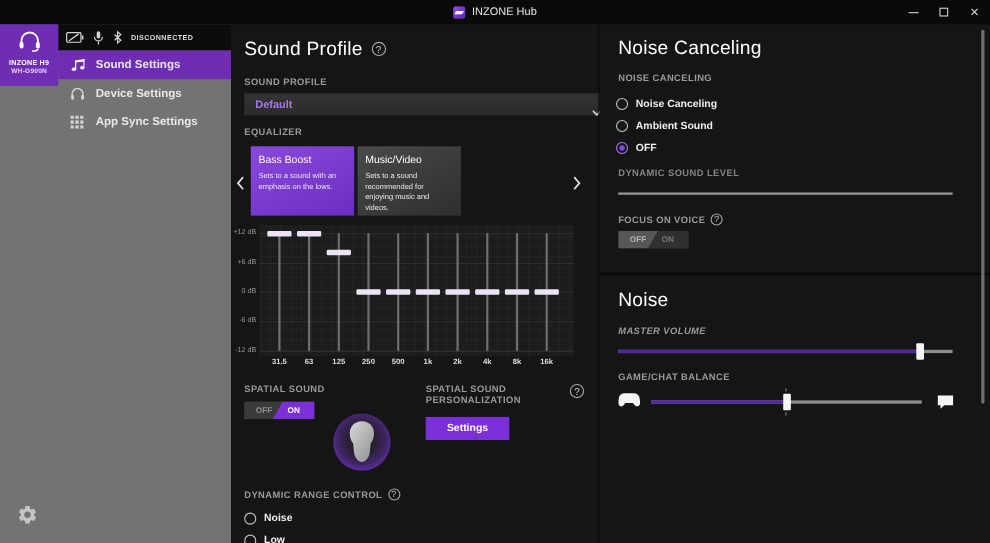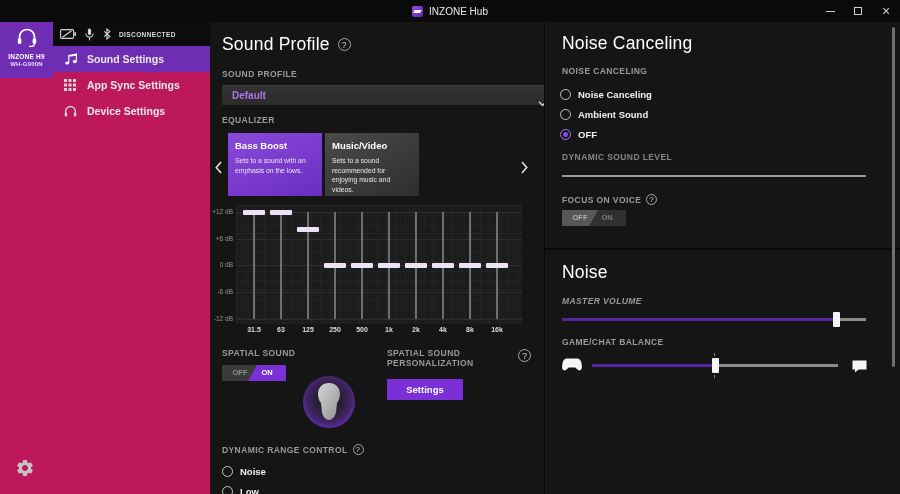--- a/index.html
+++ b/index.html
@@ -11,21 +11,21 @@
   .title-wrap { position:absolute; left:50%; top:0; transform:translateX(-50%); height:22px; display:flex; align-items:center; gap:6px; font-size:10px; color:#e8e8e8; }
   .app-icon { width:11px; height:11px; border-radius:2px; background:linear-gradient(135deg,#9a4fe8,#5a22a8); position:relative; }
   .app-icon::after { content:""; position:absolute; left:2px; top:4px; width:7px; height:2.5px; background:#fff; transform:skewX(-30deg); }
   .win-controls { position:absolute; right:0; top:0; height:22px; display:flex; }
   .win-btn { width:28px; height:22px; display:flex; align-items:center; justify-content:center; color:#cfcfcf; }
   .glyph-min { width:9px; height:1px; background:#cfcfcf; display:block; }
   .glyph-max { width:8px; height:8px; border:1px solid #cfcfcf; display:block; }
   .glyph-close::before { content:"×"; font-size:14px; line-height:14px; color:#cfcfcf; }
 
   
-  .sidebar { position:absolute; left:0; top:22px; width:210px; height:472px; background:#be185d; }
+  .sidebar { position:absolute; left:0; top:22px; width:210px; height:472px; background:#737373; }
   .device-tile { position:absolute; left:0; top:0; width:53px; height:56px; background:var(--accent,#6e2db2); text-align:center; padding-top:6px; }
   .dev-name { font-size:6.5px; font-weight:700; color:#fff; margin-top:2px; letter-spacing:.2px; }
   .dev-model { font-size:6px; font-weight:700; color:#ead9ff; margin-top:1px; letter-spacing:.2px; }
   .status-strip { position:absolute; left:53px; top:0; width:157px; height:24px; background:#0c0c0c; display:flex; align-items:center; padding-left:7px; gap:8px; }
   .status-icons { display:flex; align-items:center; gap:9px; }
   .status-text { font-size:6.5px; font-weight:700; letter-spacing:.4px; color:#dcdcdc; }
   .nav { position:absolute; left:53px; top:24px; width:157px; }
   .nav-item { height:26px; display:flex; align-items:center; padding-left:10px; gap:10px; font-size:10.5px; font-weight:600; color:#e8e8e8; cursor:default; }
   .nav-item.active { background:var(--accent,#6e2db2); }
   .nav-icon { width:14px; display:flex; justify-content:center; }
@@ -47,21 +47,21 @@
   .dd-chevron { position:absolute; right:31px; top:7px; }
   .dd-divider { position:absolute; right:24px; top:3px; width:1px; height:14px; background:#191919; }
   .dd-edit { position:absolute; right:8px; top:5px; }
 
   .lbl-eq { left:12px; top:93px; }
   .eq-prev { position:absolute; left:5px; top:138px; }
   .eq-next { position:absolute; left:311px; top:138px; }
   .eq-cards { position:absolute; left:18px; top:111px; display:flex; gap:3px; }
   .eq-card { width:94px; height:63px; padding:7px 7px 0; background:linear-gradient(150deg,#4a4a4a,#2e2e2e); }
   .eq-card.active { background:linear-gradient(155deg,#8a49dd,#6b2dc0); }
-  .card-title { font-size:9.5px; font-weight:700; color:#fff; margin-bottom:5px; }
+  .card-title { font-size:9.5px; font-weight:400; color:#fff; margin-bottom:5px; }
   .card-desc { font-size:6.8px; line-height:1.4; color:#e8e8e8; }
 
   #eq-plot { position:absolute; left:0; top:183px; width:318px; height:134px; }
   .plot-bg { position:absolute; left:26px; top:0; width:286px; height:119px; background-color:#1c1c1c;
      background-image:linear-gradient(#242424 1px,transparent 1px),linear-gradient(90deg,#242424 1px,transparent 1px);
      background-size:9.4px 9.4px; }
   .eq-gridline { position:absolute; left:26px; width:286px; height:1px; background:#2f2f2f; }
   .eq-ylabel { position:absolute; left:0; width:23px; text-align:right; font-size:6.5px; color:#979797; }
   .eq-band { position:absolute; top:0; width:26px; height:134px; }
   .eq-track { position:absolute; left:12px; top:7px; width:2px; height:107px; background:#6f6f6f; }
@@ -186,45 +186,45 @@
               <rect x="4.2" y="2" width="1.1" height="8"></rect>
               <rect x="11.8" y="0.6" width="1.1" height="8"></rect>
               <path d="M4.2 2L12.9.6v2.2L4.2 3.8z"></path>
             </g>
           </svg>
         </span>
        <span>Sound Settings</span>
       </div>
       <div class="nav-item">
        <span class="nav-icon">
+          <svg width="13" height="12" viewBox="0 0 13 12">
+            <path d="M1.6 8.5V6.4a4.9 4.9 0 019.8 0v2.1" fill="none" stroke="#d5d5d5" stroke-width="1.3"></path>
+            <rect x="0.7" y="7.4" width="2.5" height="4.2" rx="1.1" fill="#d5d5d5"></rect>
+            <rect x="9.8" y="7.4" width="2.5" height="4.2" rx="1.1" fill="#d5d5d5"></rect>
+          </svg>
+        </span>
+       <span>Device Settings</span>
+      </div>
+      <div class="nav-item">
+       <span class="nav-icon">
           <svg width="12" height="12" viewBox="0 0 12 12">
             <g fill="#d5d5d5">
               <rect width="3" height="3"></rect>
               <rect x="4.5" width="3" height="3"></rect>
               <rect x="9" width="3" height="3"></rect>
               <rect y="4.5" width="3" height="3"></rect>
               <rect x="4.5" y="4.5" width="3" height="3"></rect>
               <rect x="9" y="4.5" width="3" height="3"></rect>
               <rect y="9" width="3" height="3"></rect>
               <rect x="4.5" y="9" width="3" height="3"></rect>
               <rect x="9" y="9" width="3" height="3"></rect>
             </g>
           </svg>
         </span>
        <span>App Sync Settings</span>
-      </div>
-      <div class="nav-item">
-       <span class="nav-icon">
-          <svg width="13" height="12" viewBox="0 0 13 12">
-            <path d="M1.6 8.5V6.4a4.9 4.9 0 019.8 0v2.1" fill="none" stroke="#d5d5d5" stroke-width="1.3"></path>
-            <rect x="0.7" y="7.4" width="2.5" height="4.2" rx="1.1" fill="#d5d5d5"></rect>
-            <rect x="9.8" y="7.4" width="2.5" height="4.2" rx="1.1" fill="#d5d5d5"></rect>
-          </svg>
-        </span>
-       <span>Device Settings</span>
       </div>
     </div>
   <span class="gear">
     <svg width="20" height="20" viewBox="0 0 24 24">
         <path fill="#c4c4c4" d="M19.14 12.94c.04-.3.06-.61.06-.94 0-.32-.02-.64-.07-.94l2.03-1.58c.18-.14.23-.41.12-.61l-1.92-3.32c-.12-.22-.37-.29-.59-.22l-2.39.96c-.5-.38-1.03-.7-1.62-.94l-.36-2.54c-.04-.24-.24-.41-.48-.41h-3.84c-.24 0-.43.17-.47.41l-.36 2.54c-.59.24-1.13.57-1.62.94l-2.39-.96c-.22-.08-.47 0-.59.22L2.74 8.87c-.12.21-.08.47.12.61l2.03 1.58c-.05.3-.09.63-.09.94s.02.64.07.94l-2.03 1.58c-.18.14-.23.41-.12.61l1.92 3.32c.12.22.37.29.59.22l2.39-.96c.5.38 1.03.7 1.62.94l.36 2.54c.05.24.24.41.48.41h3.84c.24 0 .44-.17.47-.41l.36-2.54c.59-.24 1.13-.56 1.62-.94l2.39.96c.22.08.47 0 .59-.22l1.92-3.32c.12-.22.07-.47-.12-.61l-2.01-1.58zM12 15.6c-1.98 0-3.6-1.62-3.6-3.6s1.62-3.6 3.6-3.6 3.6 1.62 3.6 3.6-1.62 3.6-3.6 3.6z"></path>
       </svg>
   </span>
 </div>
 
 <div class="main">

